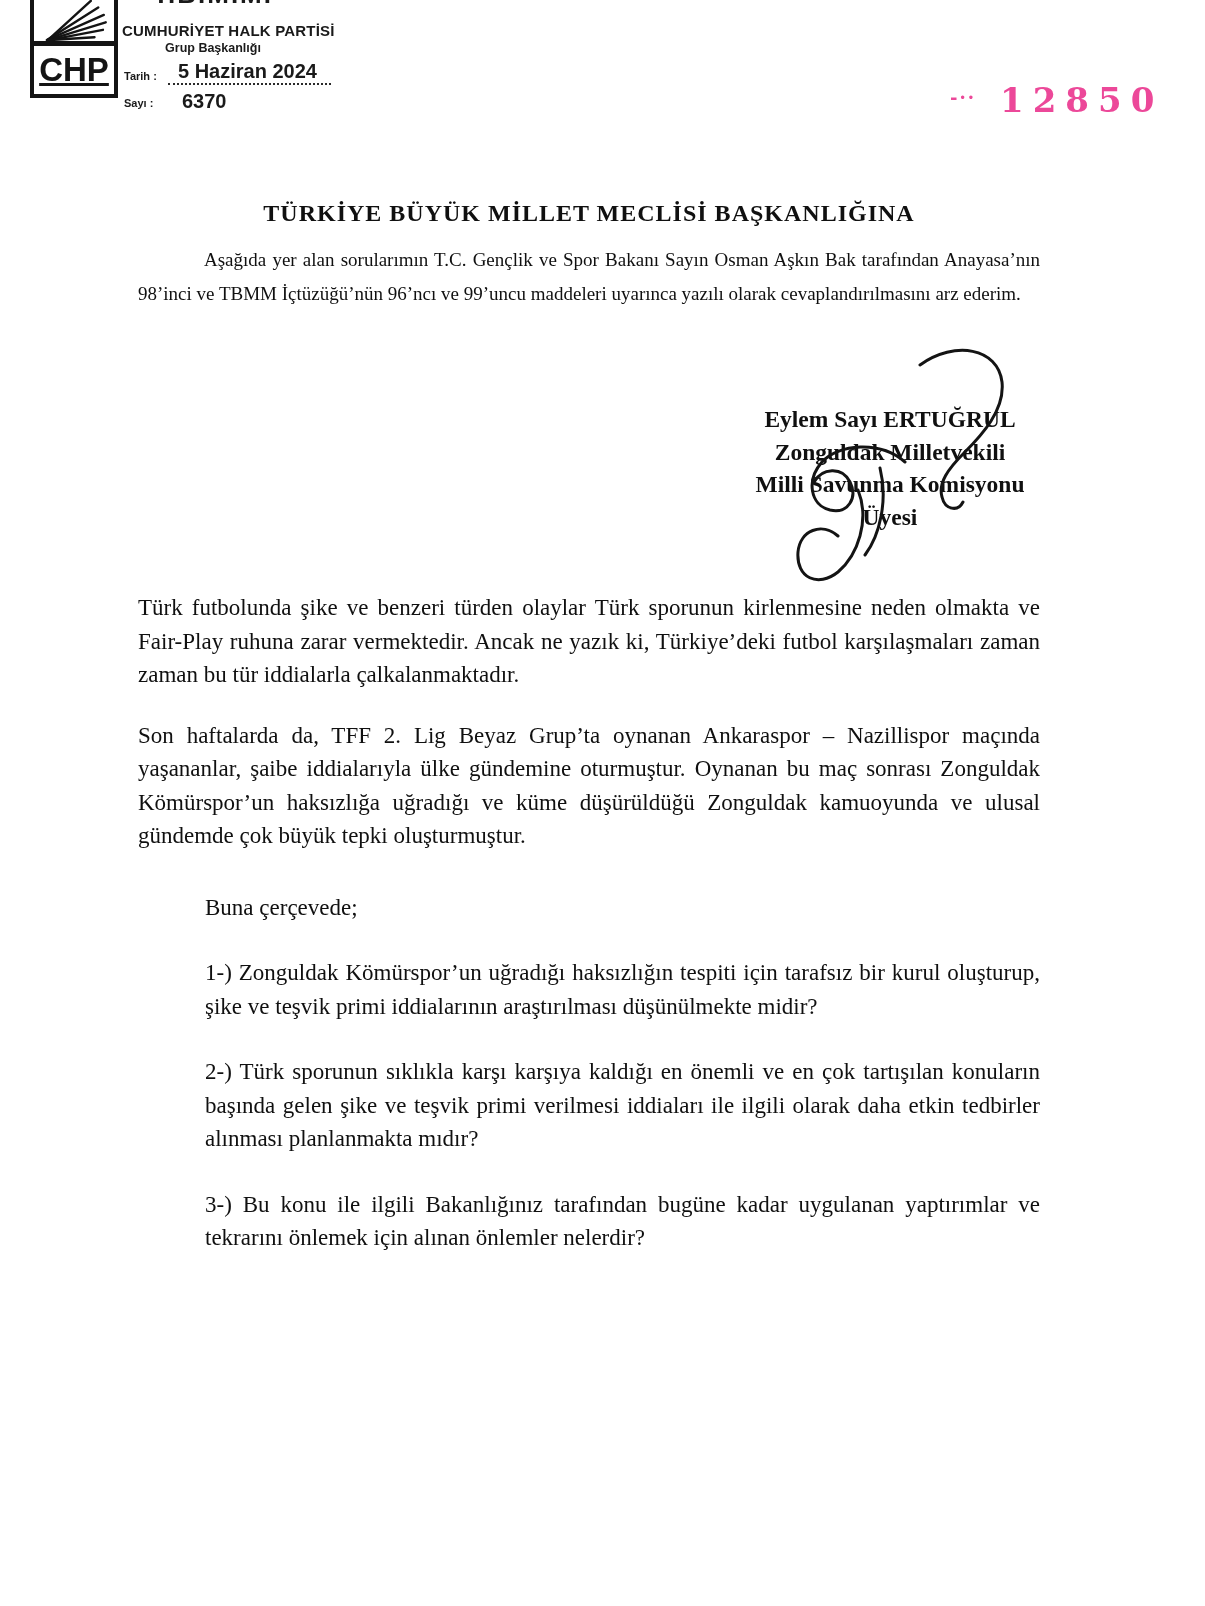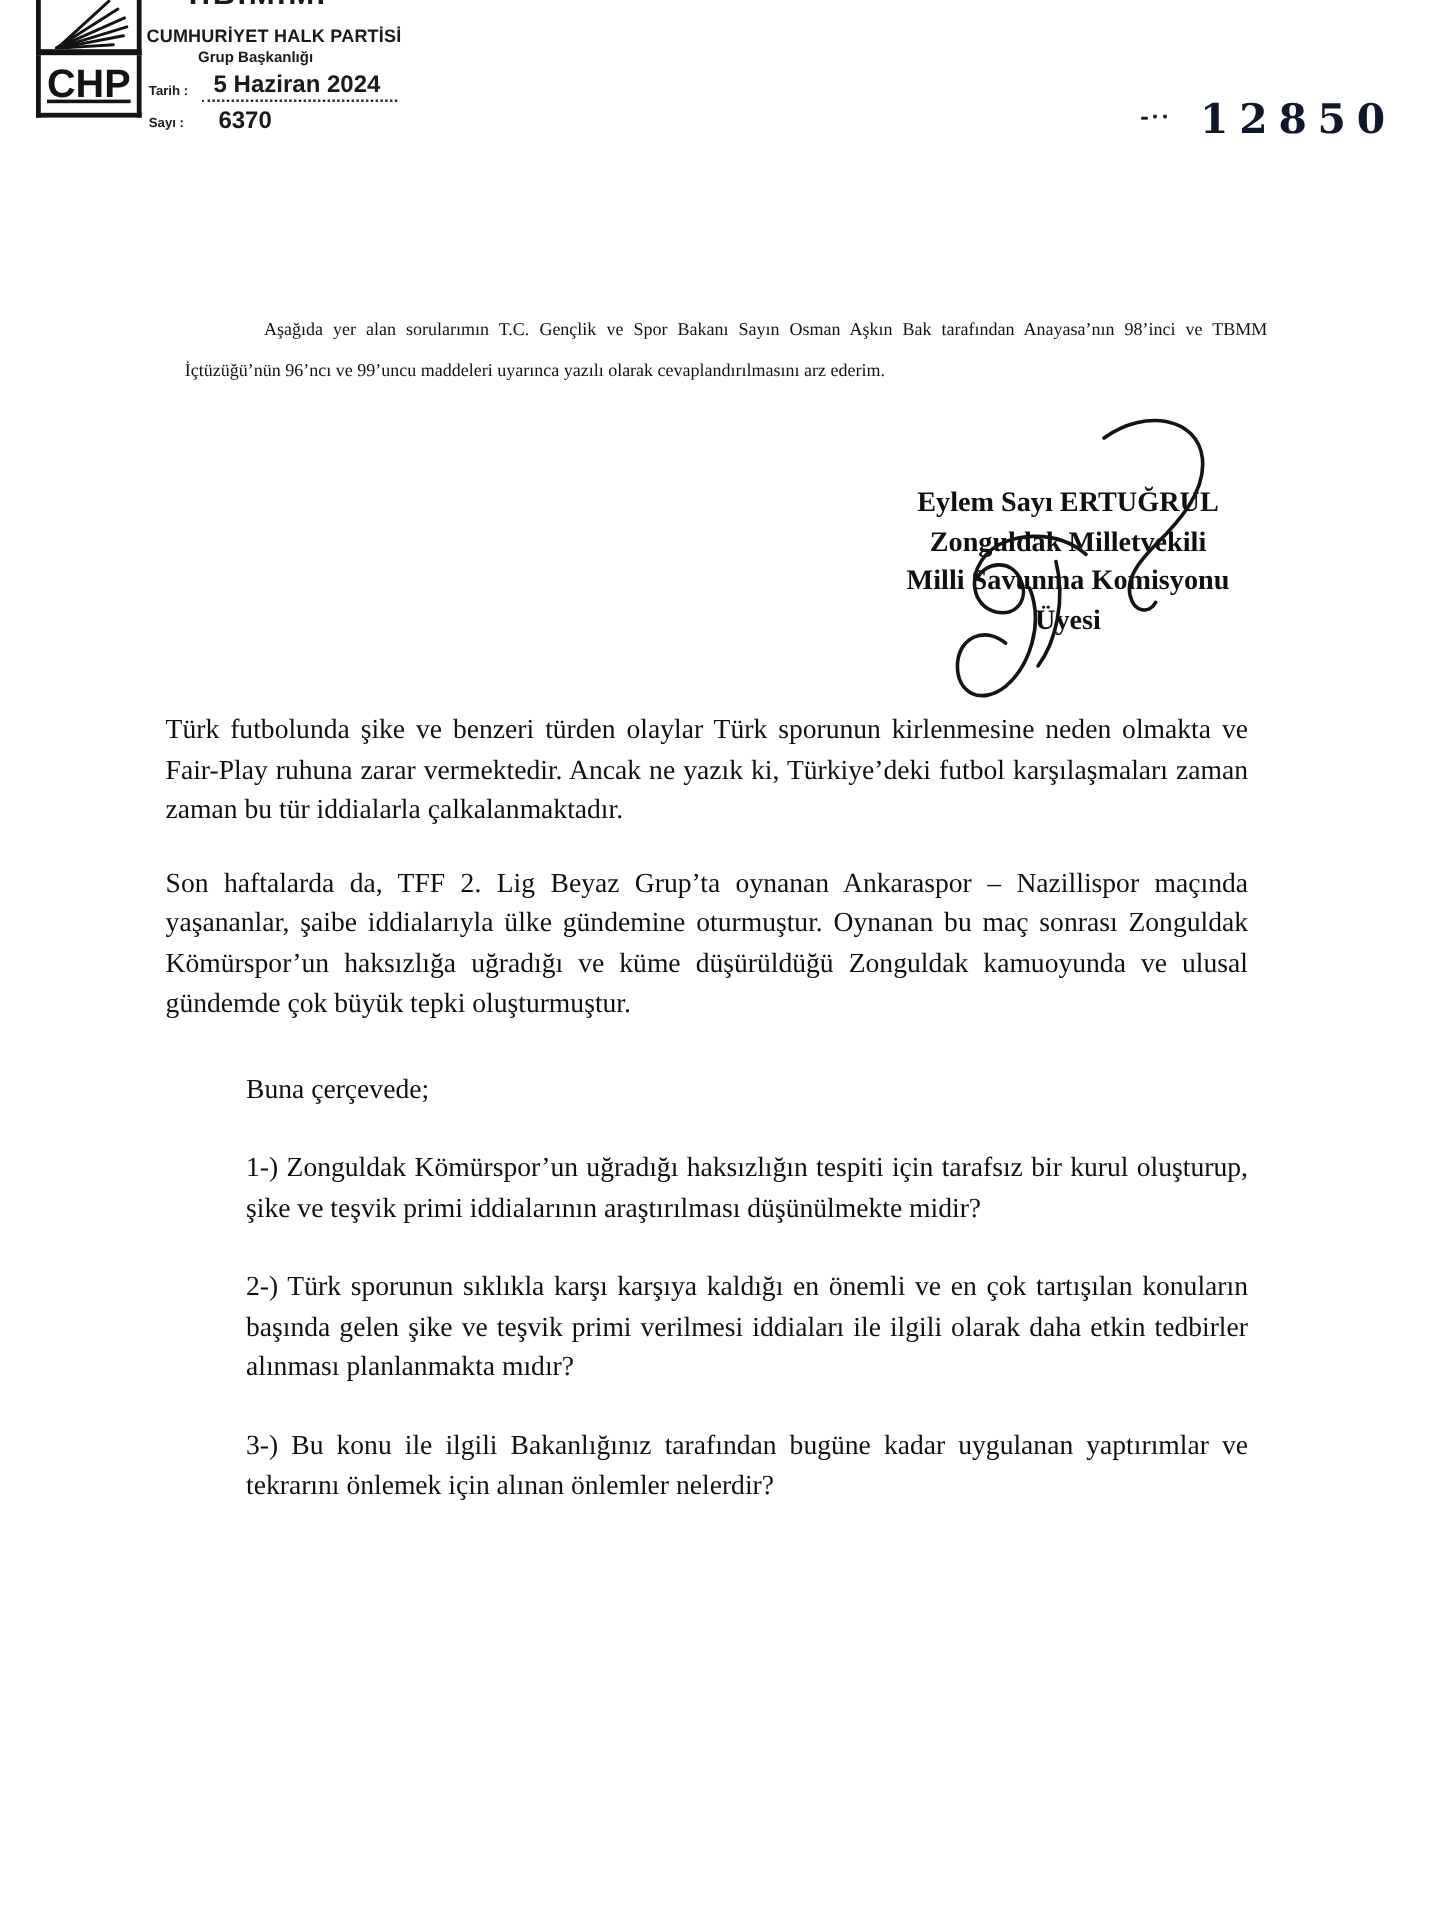--- a/index.html
+++ b/index.html
@@ -32,32 +32,32 @@
   .tbmm-clip span { display:block; font-size:26px; line-height:26px; margin-top:-19px; letter-spacing:2px; }
   .party { font-size:15px; letter-spacing:0.2px; margin-top:14px; white-space:nowrap; }
   .unit  { font-size:12.5px; margin-top:2px; }
   .meta-row { display:flex; align-items:flex-end; text-align:left; margin-top:5px; padding-left:2px; }
   .meta-label { font-size:11px; width:44px; flex:none; padding-bottom:3px; }
   .meta-value { font-size:20px; line-height:22px; white-space:nowrap; }
   .meta-value.date { border-bottom:2px dotted #2a2a2a; padding:0 14px 1px 10px; }
   .meta-value.num { margin-left:14px; }
 
   
-  .stamp { position:absolute; left:950px; top:80px; font-family:"DejaVu Serif", serif; font-weight:bold; color:#0f172a; white-space:nowrap; }
+  .stamp { position:absolute; left:950px; top:80px; font-family:"DejaVu Serif", serif; font-weight:bold; color:#ec4899; white-space:nowrap; }
   .stamp-mark { font-size:18px; letter-spacing:2px; margin-right:24px; vertical-align:8px; }
   .stamp-number { font-size:34px; letter-spacing:9px; }
 
   
   .doc-title {
     position:absolute; left:138px; width:902px; top:198px; margin:0;
     text-align:center; font-size:24px; font-weight:bold; letter-spacing:1px; line-height:30px;
   }
   .intro {
-    position:absolute; left:138px; width:902px; top:243px; margin:16px;
-    font-size:15px; line-height:33.5px; text-align:justify; text-indent:66px;
+    position:absolute; left:138px; width:902px; top:243px; margin:0;
+    font-size:19px; line-height:33.5px; text-align:justify; text-indent:66px;
   }
 
   
   .signatory {
     position:absolute; left:670px; width:440px; top:403px;
     text-align:center; font-weight:bold; font-size:23.5px; line-height:32.5px;
   }
   .signature-svg { position:absolute; left:730px; top:340px; width:320px; height:260px; overflow:visible; pointer-events:none; }
   .signature-svg path { fill:none; stroke:#141414; stroke-width:3px; stroke-linecap:round; }
 
@@ -103,20 +103,21 @@
         <span class="meta-label">Sayı :</span>
         <span class="meta-value num">6370</span>
       </div>
     </div>
   </header>
 
   <div class="stamp">
     <span class="stamp-mark">-··</span><span class="stamp-number">12850</span>
   </div>
 
+  <h1 class="doc-title">TÜRKİYE BÜYÜK MİLLET MECLİSİ BAŞKANLIĞINA</h1>
 
   <p class="intro">Aşağıda yer alan sorularımın T.C. Gençlik ve Spor Bakanı Sayın Osman Aşkın Bak tarafından Anayasa’nın 98’inci ve TBMM İçtüzüğü’nün 96’ncı ve 99’uncu maddeleri uyarınca yazılı olarak cevaplandırılmasını arz ederim.</p>
 
   <div class="signatory">
     <div>Eylem Sayı ERTUĞRUL</div>
     <div>Zonguldak Milletvekili</div>
     <div>Milli Savunma Komisyonu</div>
     <div>Üyesi</div>
   </div>
 

